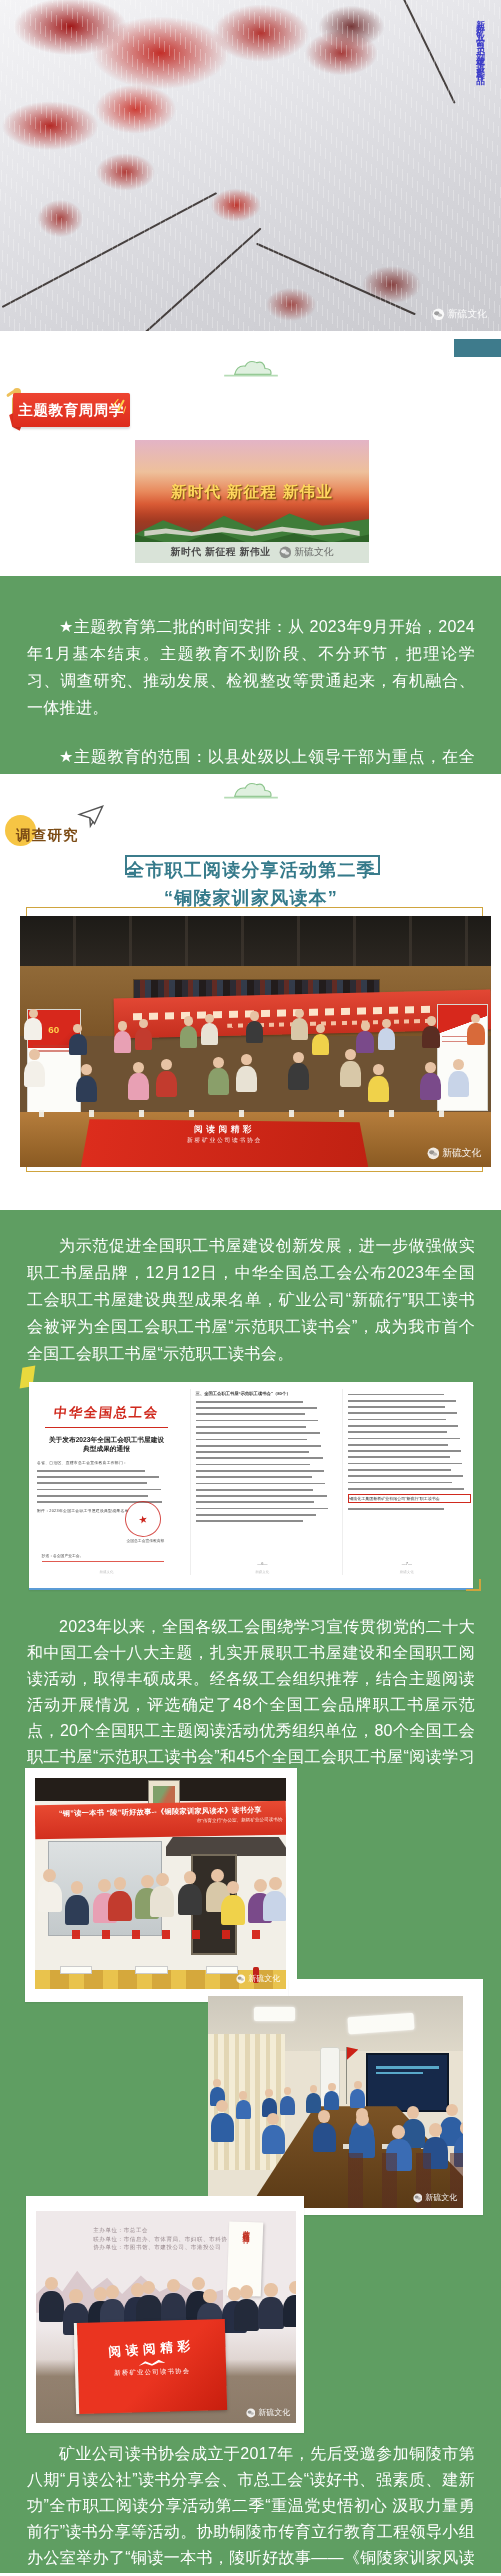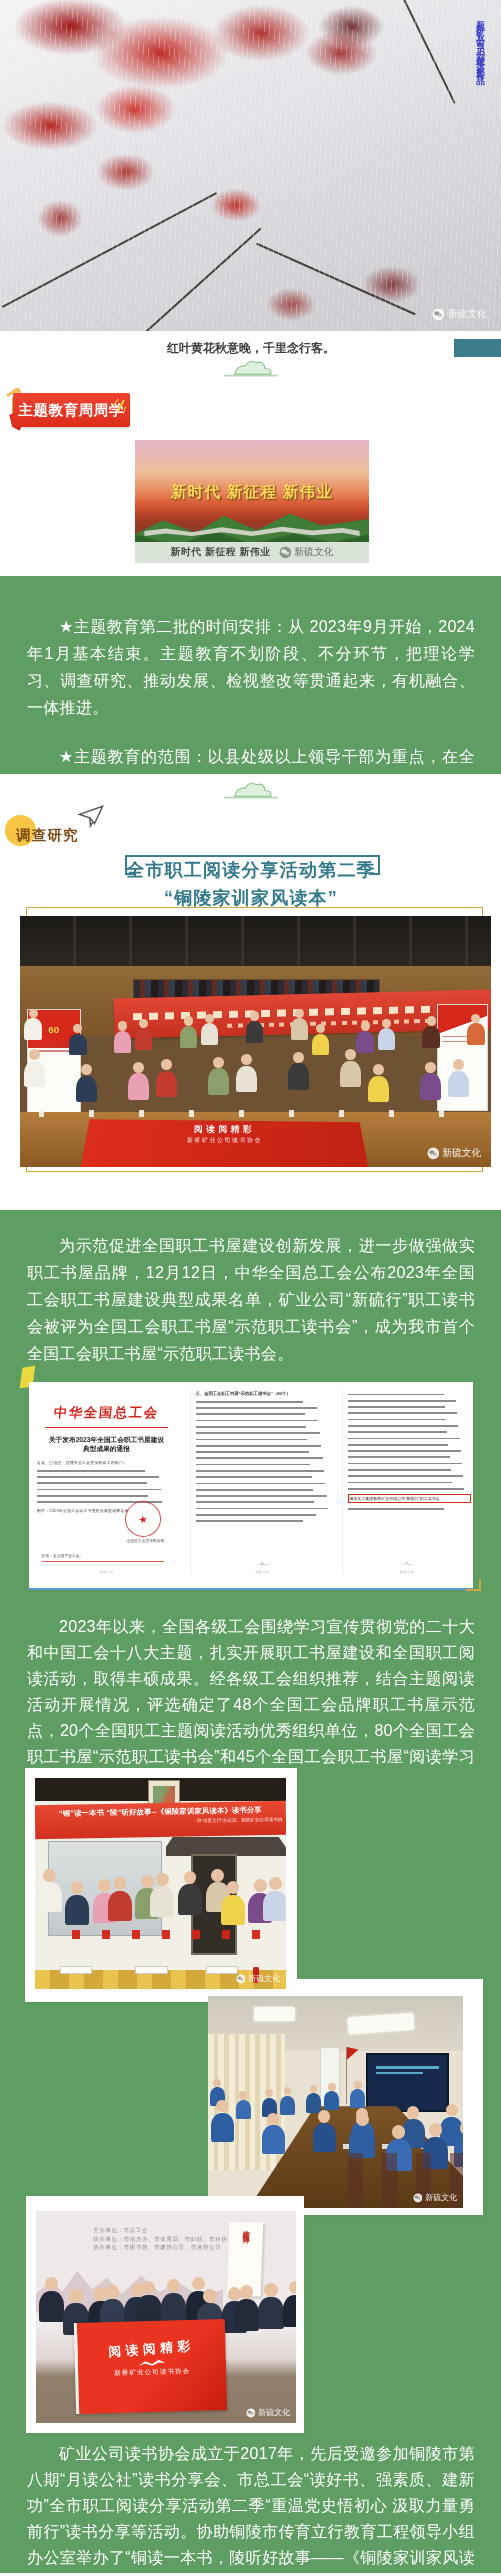--- a/index.html
+++ b/index.html
@@ -192,21 +192,20 @@
     <div class="wm abs" style="right:15px;bottom:10.4px;">
       <svg viewBox="0 0 24 24">
           <circle cx="12" cy="12" r="11" fill="#ffffff" opacity=".95"></circle>
           <ellipse cx="9" cy="10" rx="5" ry="4" fill="#9a9a9a"></ellipse>
           <ellipse cx="15" cy="13.5" rx="4" ry="3.2" fill="#c0c0c0"></ellipse>
         </svg>
       <span>新硫文化</span>
     </div>
   </div>
 
-  <div id="caption" class="abs">红叶黄花秋意晚，千里念行客。</div>
   <div class="teal-tab abs" style="left:454px;top:339px;width:47px;height:18px;"></div>
   <svg class="cloud abs" style="left:223px;top:358px;" viewBox="0 0 96 36">
     <path d="M20 28 Q24 12 38 14 Q44 2 58 8 Q70 4 72 18 Q84 18 82 28 Z" fill="#dff0df" stroke="#8cc48c" stroke-width="2"></path>
     <line x1="2" y1="30" x2="94" y2="30" stroke="#b5dcb5" stroke-width="3"></line>
   </svg>
 
   <div id="study-figure" class="abs">
     <span class="fig-head"></span>
       <span class="fig-arm"></span>
       <span class="fig-body"></span>

